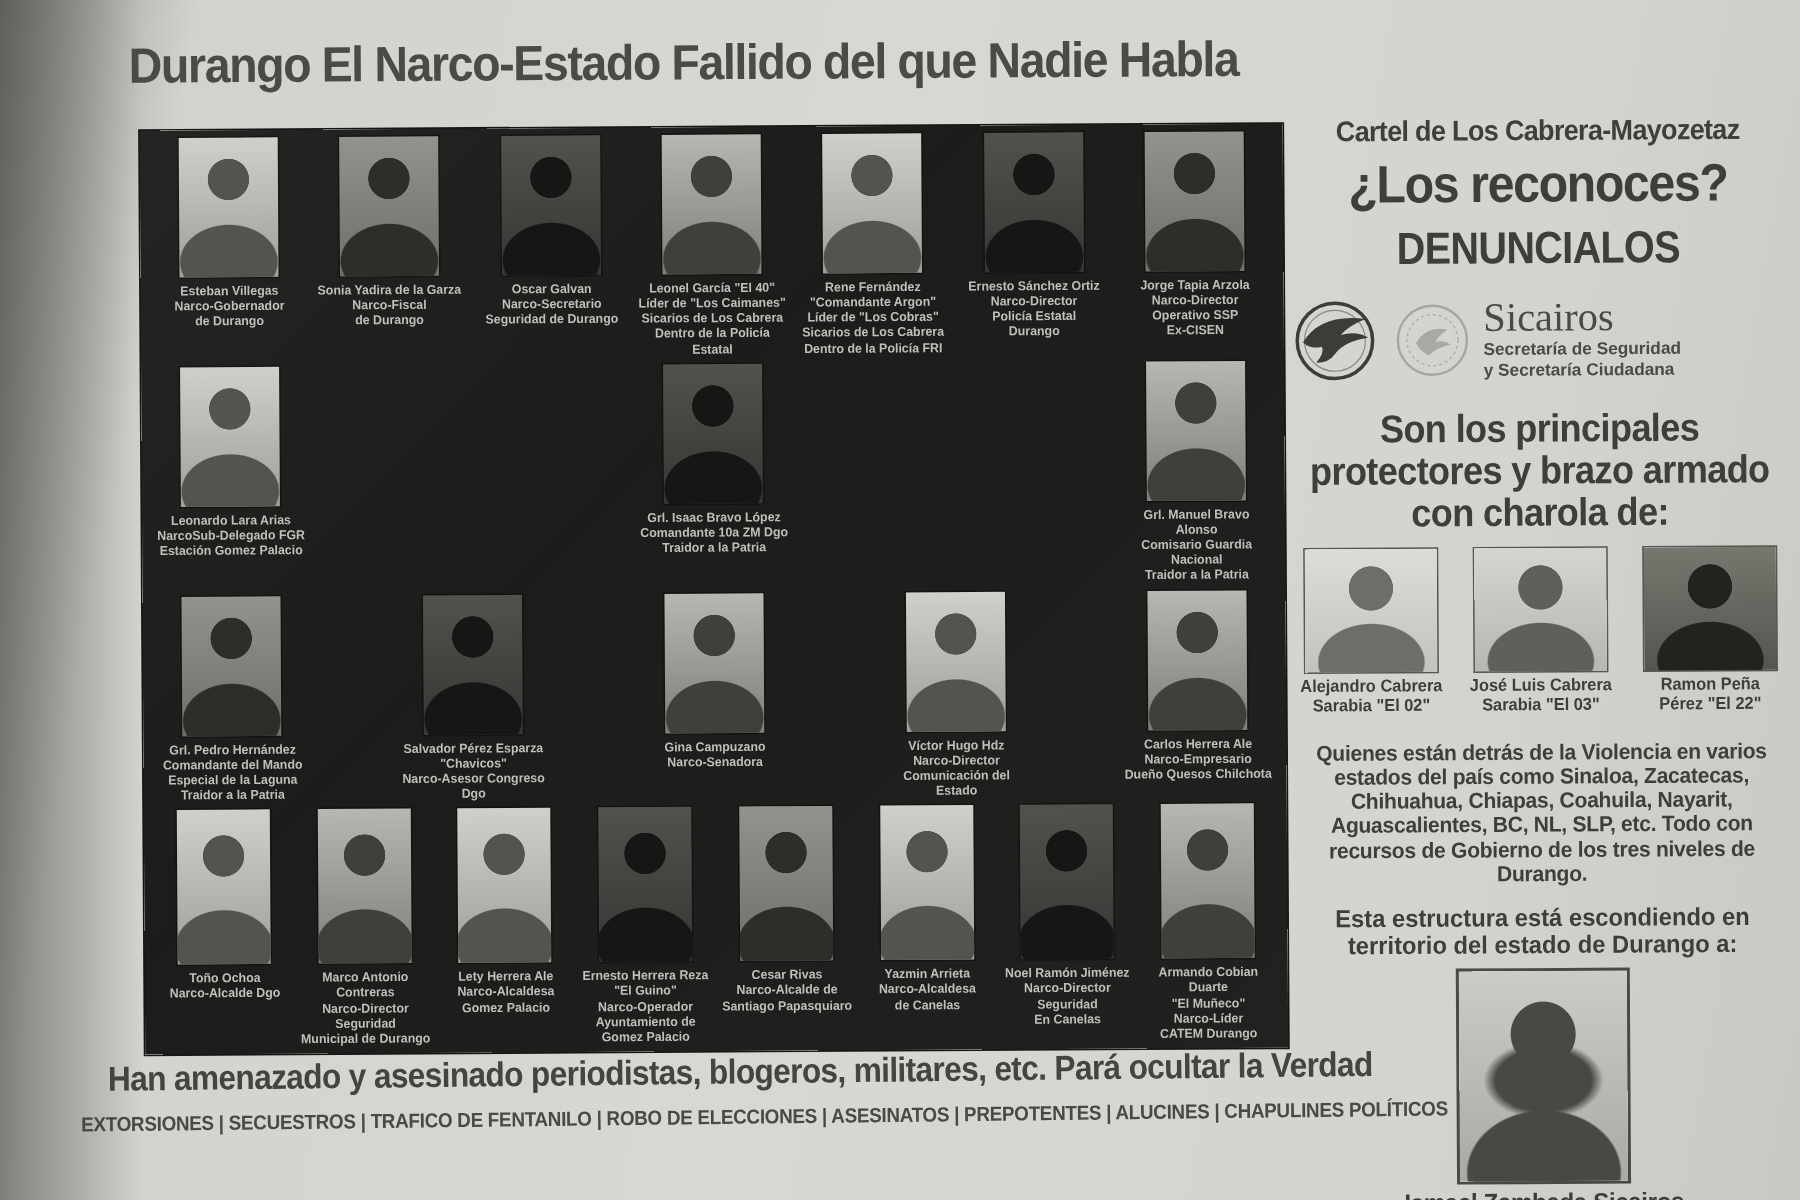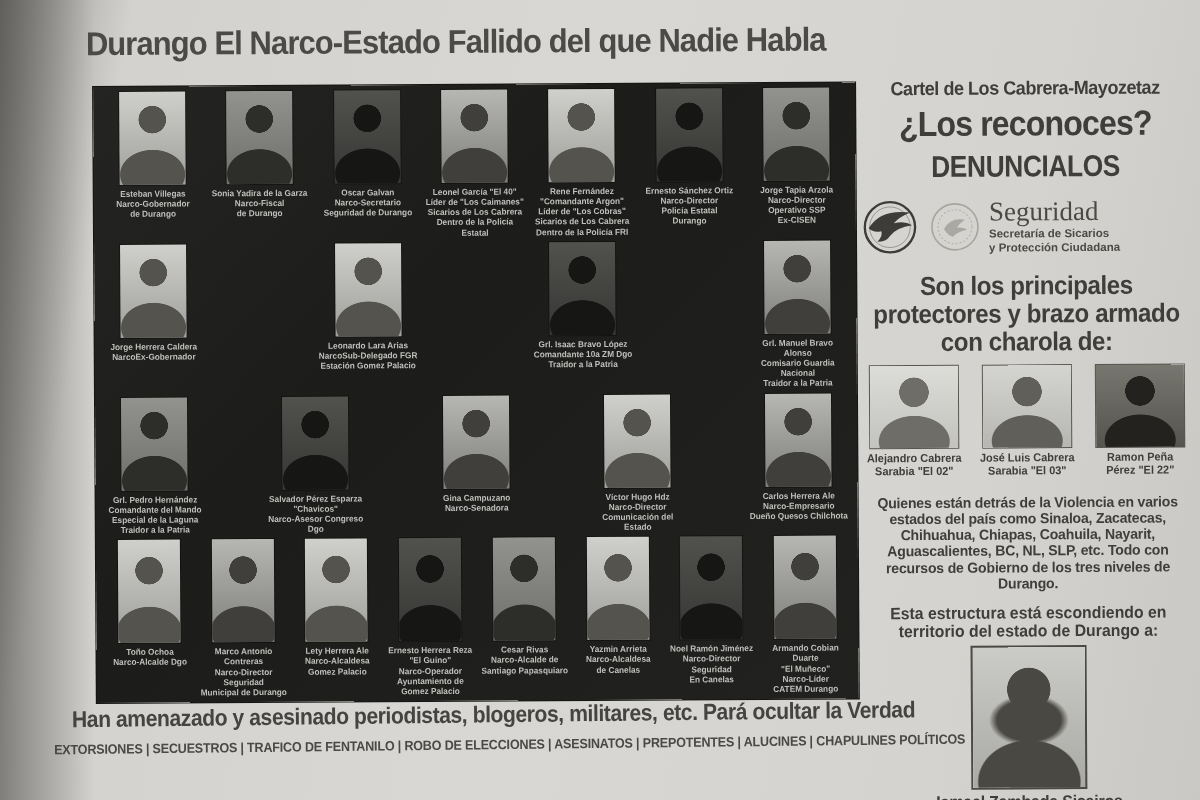--- a/index.html
+++ b/index.html
@@ -156,25 +156,20 @@
           <div class="cap">Jorge Tapia Arzola
 Narco-Director
 Operativo SSP
 Ex-CISEN</div>
         </div>
     </div>
 
     <div class="prow">
       <div class="cell">
           <div class="photo t1"></div>
-          <div class="cap">Jorge Herrera Caldera
-NarcoEx-Gobernador</div>
-        </div>
-      <div class="cell">
-          <div class="photo t1"></div>
           <div class="cap">Leonardo Lara Arias
 NarcoSub-Delegado FGR
 Estación Gomez Palacio</div>
         </div>
       <div class="cell">
           <div class="photo t3"></div>
           <div class="cap">Grl. Isaac Bravo López
 Comandante 10a ZM Dgo
 Traidor a la Patria</div>
         </div>
@@ -287,22 +282,22 @@
         <circle cx="30" cy="30" r="26" fill="none" stroke="#3d3c38" stroke-width="2.4"></circle>
         <path d="M8 31 Q20 11 51 15 Q39 20 34 26 Q45 23 53 28 Q37 30 30 39 Q26 45 17 45 Q23 38 21 34 Q13 36 8 31 Z" fill="#3d3c38"></path>
         <circle cx="30" cy="30" r="21" fill="none" stroke="#3d3c38" stroke-width="0.8" opacity="0.5"></circle>
       </svg>
       <svg class="mx-seal" viewBox="0 0 52 52">
         <circle cx="26" cy="26" r="23" fill="none" stroke="#97968f" stroke-width="1.6"></circle>
         <circle cx="26" cy="26" r="17" fill="none" stroke="#a5a49d" stroke-width="1" stroke-dasharray="2 2"></circle>
         <path d="M15 28 Q22 16 36 19 Q30 23 28 27 Q34 26 38 29 Q28 31 24 36 Q19 35 15 28Z" fill="#9b9a93"></path>
       </svg>
       <div class="seg-text">
-        <div class="seg-brand">Seguridad</div>
-        <div class="seg-sub"><span>Secretaría de Sicarios</span><br><span>y Protección Ciudadana</span></div>
+        <div class="seg-brand">Sicairos</div>
+        <div class="seg-sub"><span>Secretaría de Seguridad</span><br><span>y Secretaría Ciudadana</span></div>
       </div>
     </div>
 
     <div class="protectors">Son los principales protectores y brazo armado con charola de:</div>
 
     <div class="mugs">
       <div class="mug">
           <div class="mugphoto m1"></div>
           <div class="mugcap">Alejandro Cabrera
 Sarabia "El 02"</div>

